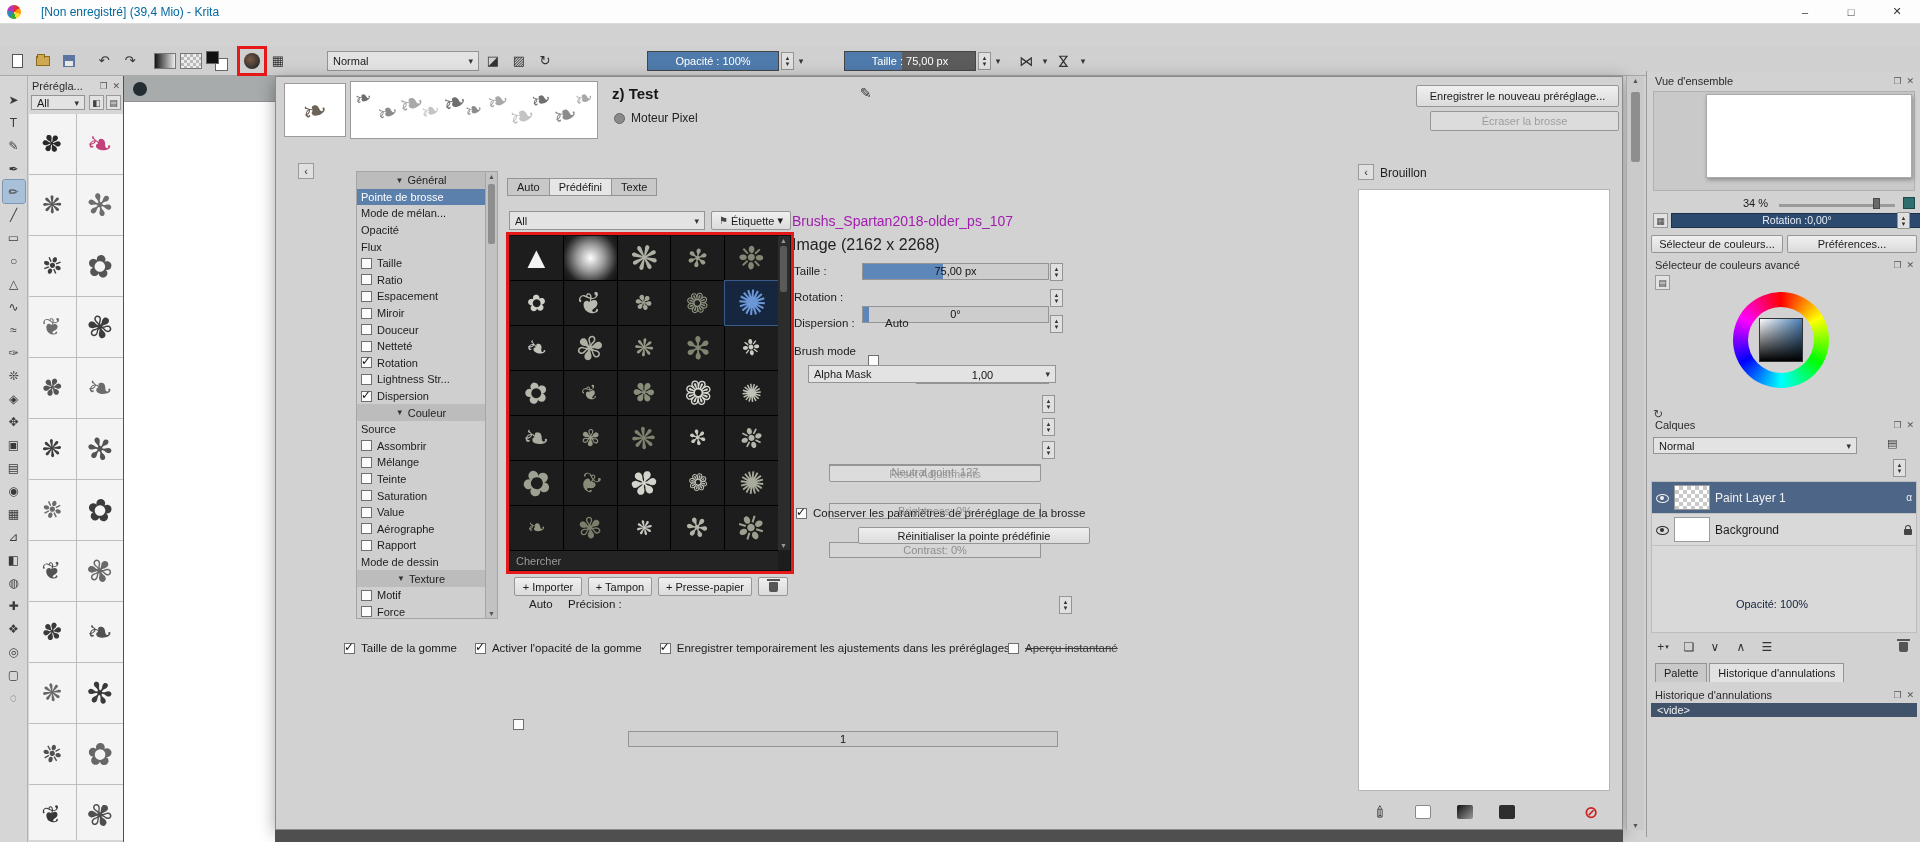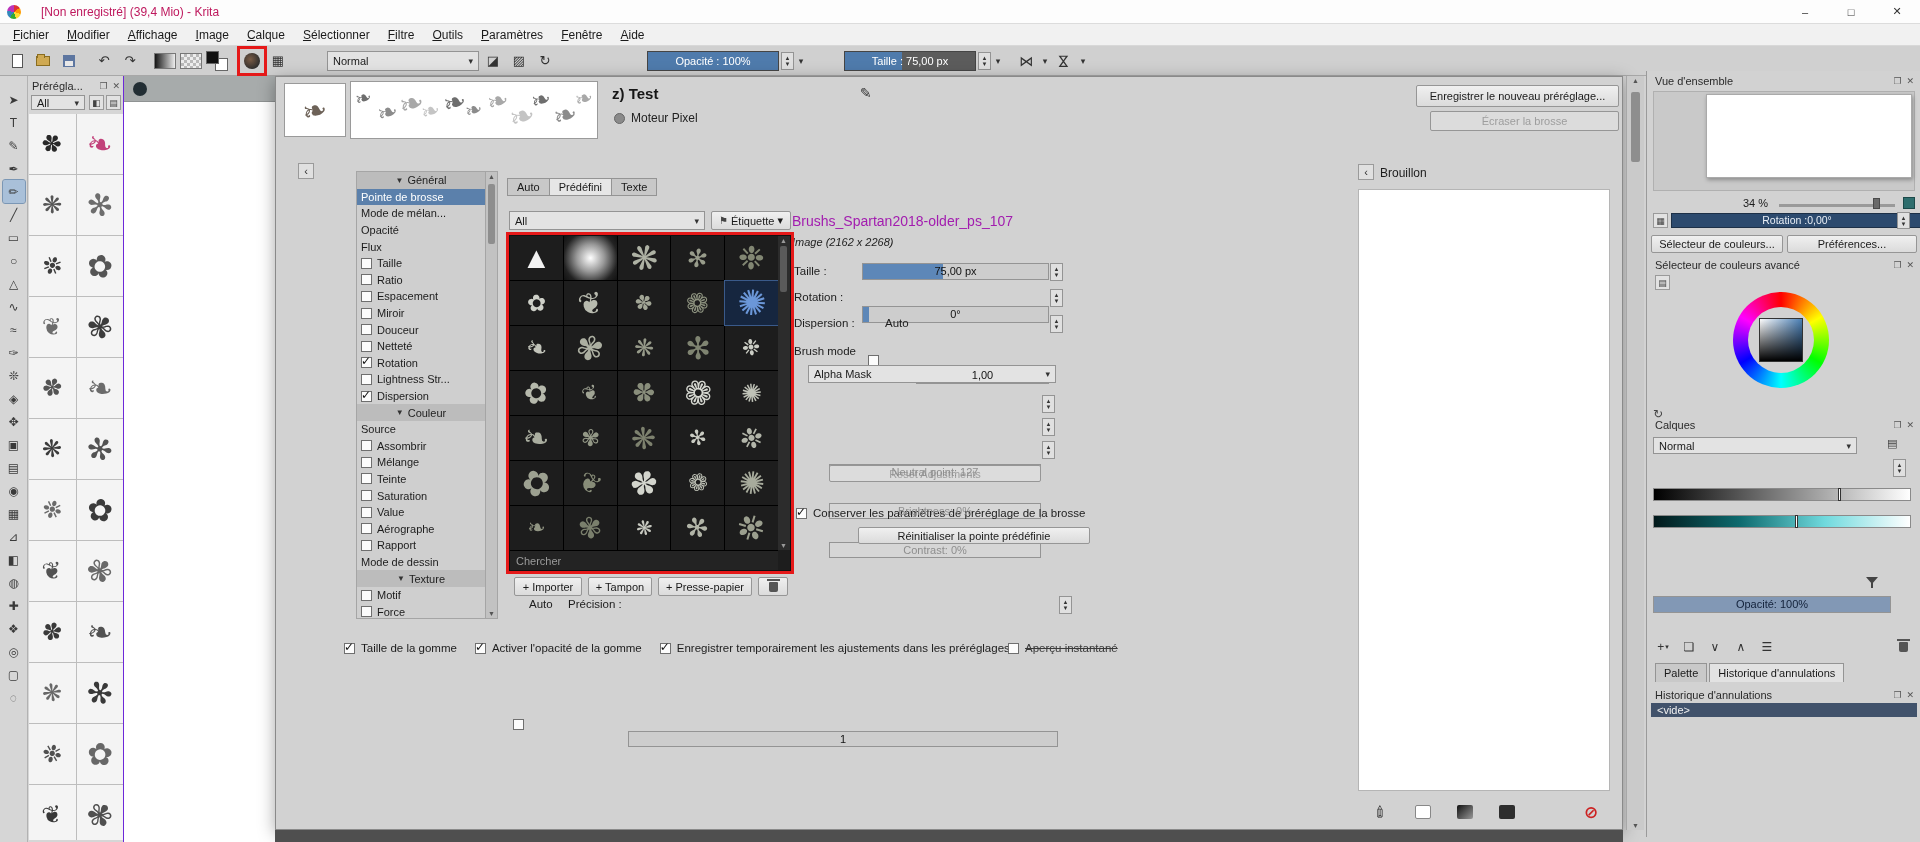--- a/index.html
+++ b/index.html
@@ -3,21 +3,21 @@
 <meta charset="utf-8">
 <style>
 *{margin:0;padding:0;box-sizing:border-box;}
 html,body{width:1920px;height:842px;overflow:hidden;}
 body{font-family:"Liberation Sans","DejaVu Sans",sans-serif;background:#d2d2d2;color:#1c1c1c;}
 #app{position:absolute;left:0;top:0;width:1920px;height:842px;background:#d2d2d2;}
 .abs{position:absolute;}
 
 .titlebar{left:0;top:0;width:1920px;height:24px;background:#fdfdfd;border-bottom:1px solid #dcdcdc;display:flex;align-items:center;}
 .app-icon{width:14px;height:14px;border-radius:50%;margin:0 8px 0 7px;background:conic-gradient(#d33 0 15%,#f90 0 30%,#fd3 0 45%,#3a3 0 60%,#38b 0 78%,#b3b 0 100%);flex:none;}
-.title-text{font-size:12px;color:#be185d;padding-left:12px;}
+.title-text{font-size:12px;color:#0369a1;padding-left:12px;}
 .win-btns{margin-left:auto;display:flex;height:100%;}
 .win-btn{width:46px;height:100%;display:flex;align-items:center;justify-content:center;font-size:11px;color:#333;}
 
 .menubar{left:0;top:24px;width:1920px;height:22px;background:#f1f1f1;display:flex;align-items:center;border-bottom:1px solid #d8d8d8;padding-left:4px;}
 .menu-item{font-size:12px;padding:0 9px;line-height:22px;color:#1a1a1a;display:inline-block;}
 .menu-item::first-letter{text-decoration:underline;}
 
 .toolbar{left:0;top:46px;width:1920px;height:30px;background:#d0d0d0;border-bottom:1px solid #a8a8a8;display:flex;align-items:center;gap:2px;padding-left:5px;}
 .tbtn{width:24px;height:24px;display:flex;align-items:center;justify-content:center;font-size:13px;color:#333;position:relative;border-radius:2px;flex:none;}
 .tsep{width:7px;flex:none;}
@@ -100,21 +100,21 @@
 .tipsb .sb-th{background:#5a5a5a;top:10px;height:46px;}
 .tipsearch{position:absolute;left:0;right:12px;bottom:0;height:20px;background:#232323;color:#9b9b9b;font-size:11px;line-height:20px;padding-left:6px;border-top:1px solid #000;}
 .tipbox .red-ring{inset:-4px;}
 .lab{font-size:11.5px;color:#1c1c1c;}
 .kslider{background:#cdcdcd;border:1px solid #949494;position:relative;overflow:hidden;}
 .kslider .fill{position:absolute;top:0;left:0;bottom:0;background:#5d87b8;}
 .kslider .sl-txt{position:relative;display:block;text-align:center;font-size:11px;line-height:15px;color:#111;z-index:1;}
 .kslider.dis .sl-txt{color:#8e8e8e;}
 .kslider.dis{background:#d6d6d6;}
 .tipname{font-size:14px;color:#a21caf;}
-.tipinfo{font-size:11px;color:#222;font-style:italic;}
+.tipinfo{font-size:16px;color:#222;}
 .ckrow{display:flex;align-items:center;gap:6px;font-size:11.5px;}
 .fcheck{display:flex;align-items:center;gap:6px;font-size:11.5px;white-space:nowrap;}
 .struck .flbl{text-decoration:line-through;color:#3a3a3a;}
 .scratch-area{background:#fff;border:1px solid #b5b5b5;}
 .scbtn{width:34px;height:26px;display:flex;align-items:center;justify-content:center;}
 .brushg{font-size:16px;color:#333;transform:rotate(-45deg);}
 .wsq{width:16px;height:14px;background:#fff;border:1px solid #888;border-radius:2px;}
 .gsq{width:16px;height:14px;background:linear-gradient(135deg,#111,#999);border-radius:2px;}
 .fsq{width:16px;height:14px;background:#2e2e2e;border-radius:2px;}
 .noent{font-size:17px;color:#cc2222;font-weight:bold;}
@@ -171,33 +171,20 @@
   <div class="titlebar abs">
     <span class="app-icon"></span>
     <span class="title-text">[Non enregistré]  (39,4 Mio)  - Krita</span>
     <div class="win-btns">
       <span class="win-btn">–</span>
       <span class="win-btn">□</span>
       <span class="win-btn">✕</span>
     </div>
   </div>
 
-  <div class="menubar abs">
-      <div class="menu-item">Fichier</div>
-      <div class="menu-item">Modifier</div>
-      <div class="menu-item">Affichage</div>
-      <div class="menu-item">Image</div>
-      <div class="menu-item">Calque</div>
-      <div class="menu-item">Sélectionner</div>
-      <div class="menu-item">Filtre</div>
-      <div class="menu-item">Outils</div>
-      <div class="menu-item">Paramètres</div>
-      <div class="menu-item">Fenêtre</div>
-      <div class="menu-item">Aide</div>
-    </div>
 
   <div class="toolbar abs">
     <span class="tbtn">
         <span class="ic-page"></span>
       </span>
     <span class="tbtn">
         <span class="ic-folder"></span>
       </span>
     <span class="tbtn">
         <span class="ic-floppy"></span>
@@ -844,20 +831,38 @@
     <span class="funnel abs" style="left:218px;top:368px"></span>
     <span class="abs" style="left:240px;top:366px;font-size:11px;color:#444">▤</span>
     <div class="oslider abs" style="left:6px;top:388px;width:238px;height:17px">
       <div class="fill"></div>
       <span class="sl-txt">Opacité: 100%</span>
     </div>
     <span class="spin abs" style="left:246px;top:388px">
         <span>▲</span>
         <span>▼</span>
       </span>
+    <div class="layer-list abs" style="left:4px;top:410px;width:266px;height:152px">
+        <div class="lrow sel-row">
+          <div class="eyewrap"><div class="eye-ic"></div></div>
+          <div class="lthumb checker"></div>
+          <div class="lname">Paint Layer 1</div>
+          <div class="lics">
+            <div class="aico">α</div>
+          </div>
+        </div>
+        <div class="lrow">
+          <div class="eyewrap"><div class="eye-ic"></div></div>
+          <div class="lthumb"></div>
+          <div class="lname">Background</div>
+          <div class="lics">
+            <div class="lockwrap"><div class="lock-ic"></div></div>
+          </div>
+        </div>
+      </div>
 
     <div class="abs" style="left:4px;top:566px;display:flex;align-items:center;gap:2px">
       <span class="lyr-btn">+<span style="font-size:7px">▾</span></span>
       <span class="lyr-btn">❏</span>
       <span class="lyr-btn">∨</span>
       <span class="lyr-btn">∧</span>
       <span class="lyr-btn">☰</span>
     </div>
     <span class="lyr-btn abs" style="left:244px;top:566px">
         <span class="trash-ic"></span>

